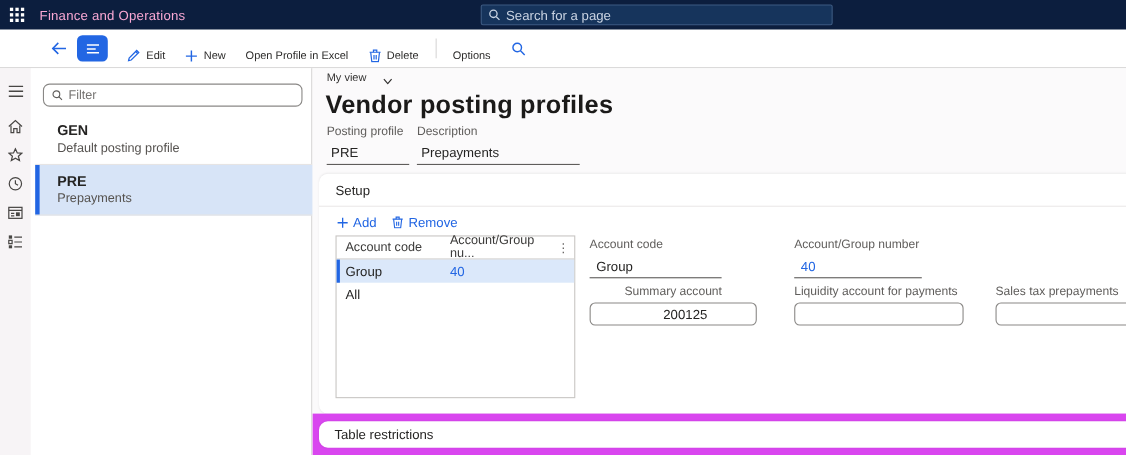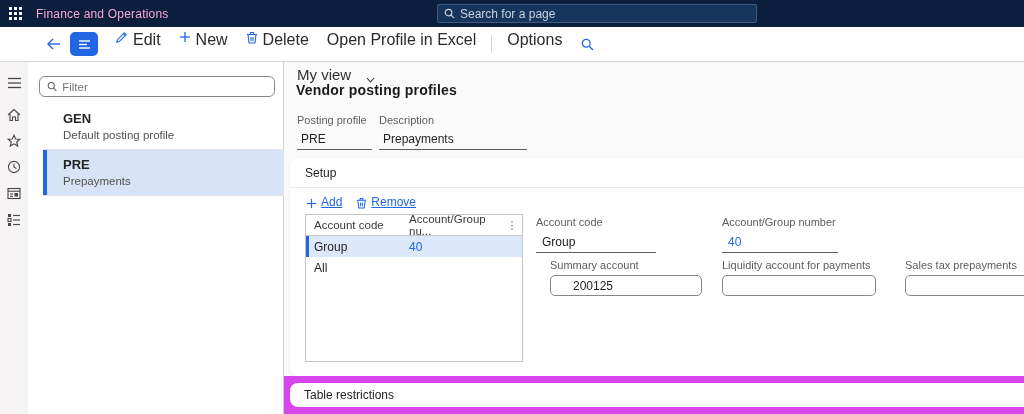--- a/index.html
+++ b/index.html
@@ -12,79 +12,79 @@
   .waffle-grid { display:grid; grid-template-columns:repeat(3,3px); grid-gap:2px; }
   .waffle-grid span { width:3px; height:3px; background:#fff; }
   .app-title { color:#f9a8d4; font-size:12px; margin-left:6px; letter-spacing:.2px; }
   .top-search { position:absolute; left:437px; top:4px; width:320px; height:19px; background:#16345c; border:1px solid #3d5a82; border-radius:2px; display:flex; align-items:center; padding:0 6px; color:#c9d3e2; }
   .top-search svg { flex:0 0 auto; }
   .top-search input { background:transparent; border:none; outline:none; color:#c9d3e2; font-size:12px; margin-left:5px; width:100%; font-family:"Liberation Sans",sans-serif; }
   .top-search input::placeholder { color:#c9d3e2; }
 
   
   .toolbar { position:absolute; left:0; top:27px; width:1024px; height:35px; background:#fff; border-bottom:1px solid #d8d6d6; display:flex; align-items:center; padding-left:40px; }
-  .tb-btn { display:flex; align-items:flex-start; gap:5px; font-size:16px; color:#2b2a29; padding:0 9px; height:26px; cursor:pointer; white-space:nowrap; }
+  .tb-btn { display:flex; align-items:flex-end; gap:5px; font-size:10px; color:#2b2a29; padding:0 9px; height:26px; cursor:pointer; white-space:nowrap; }
   .tb-btn svg { color:#2266e3; }
   .back-btn { color:#2266e3; padding:0 6px; margin-right:2px; cursor:pointer; display:flex; align-items:center; }
   .list-toggle { width:28px; height:24px; background:#2266e3; border-radius:5px; display:flex; align-items:center; justify-content:center; margin-right:8px; cursor:pointer; }
   .tb-divider { width:1px; height:18px; background:#d8d6d6; margin:0 6px; }
   .tb-search { padding:0 10px; cursor:pointer; display:flex; align-items:center; color:#2266e3; }
 
   
   .rail { position:absolute; left:0; top:62px; width:28px; height:352px; background:#f7f4f6; display:flex; flex-direction:column; align-items:center; padding-top:8px; }
   .rail-icon { width:28px; height:26px; display:flex; align-items:center; justify-content:center; color:#484644; cursor:pointer; margin-bottom:0; }
 
   
   .leftpanel { position:absolute; left:28px; top:62px; width:256px; height:352px; background:#fff; border-right:1px solid #cfcdcd; }
   .filter-box { position:absolute; left:11px; top:14px; width:236px; height:21px; border:1px solid #8a8886; border-radius:6px; display:flex; align-items:center; padding:4px 7px; color:#605e5c; background:#fff; }
   .filter-box input { border:none; outline:none; font-size:11.5px; margin-left:5px; width:100%; color:#323130; font-family:"Liberation Sans",sans-serif; }
   .filter-box input::placeholder { color:#767472; }
-  .plist { position:absolute; left:15px; top:42px; width:255px; }
+  .plist { position:absolute; left:4px; top:42px; width:255px; }
   .plist-item { position:relative; padding:7px 0 8px 20px; border-bottom:1px solid #e6e4e4; cursor:pointer; }
   .plist-item .code { font-size:13px; font-weight:bold; color:#252423; }
   .plist-item .desc { font-size:11.5px; color:#55524f; margin-top:3px; }
   .plist-item.selected { background:#d7e4f7; }
   .plist-item.selected::before { content:""; position:absolute; left:0; top:0; bottom:0; width:4px; background:#2266e3; }
 
   
   .main { position:absolute; left:284px; top:62px; width:740px; height:352px; background:#fbfafb; overflow:hidden; }
-  .myview { position:absolute; left:13px; top:4px; font-size:15px; color:#323130; display:flex; align-items:flex-end; gap:15px; cursor:pointer; }
-  .page-title { position:absolute; left:12px; top:20px; font-size:14px; font-weight:bold; color:#1b1a19; letter-spacing:.2px; }
+  .myview { position:absolute; left:13px; top:4px; font-size:10px; color:#323130; display:flex; align-items:flex-end; gap:15px; cursor:pointer; }
+  .page-title { position:absolute; left:12px; top:20px; font-size:23px; font-weight:bold; color:#1b1a19; letter-spacing:.2px; }
   .hdr-field { position:absolute; top:52px; }
   .hdr-field .lbl { font-size:11px; color:#605e5c; }
   .hdr-field .val { font-size:12px; color:#252423; border-bottom:1px solid #5f5d5b; padding:4px 0 3px 4px; margin-top:2px; }
   .hf1 { left:13px; width:75px; }
   .hf2 { left:95px; width:148px; }
 
   
   .card { position:absolute; left:6px; top:96px; width:740px; height:218px; background:#fff; border-radius:8px 0 0 8px; box-shadow:0 0 2px rgba(0,0,0,.08); }
   .card-hd { font-size:12px; color:#252423; padding:8px 0 7px 15px; border-bottom:1px solid #ebe9e9; cursor:pointer; }
   .actions { display:flex; align-items:center; gap:14px; padding:7px 0 4px 16px; }
-  .act-btn { display:flex; align-items:flex-end; gap:4px; color:#2266e3; font-size:12px; cursor:pointer;text-decoration:underline; }
+  .act-btn { display:flex; align-items:center; gap:4px; color:#2266e3; font-size:12px; cursor:pointer; }
 
   
   .grid { position:absolute; left:15px; top:56px; width:218px; height:148px; border:1px solid #c8c6c4; background:#fff; }
   .grid-hd { display:flex; height:21px; border-bottom:1px solid #c8c6c4; align-items:center; font-size:11.5px; color:#3b3a39; }
   .gc1 { width:103px; padding-left:8px; }
   .gc2 { width:95px; }
   .gdots { width:16px; color:#605e5c; font-size:11px; text-align:center; cursor:pointer; }
   .grow { display:flex; height:21px; align-items:center; font-size:12px; position:relative; cursor:pointer; }
   .grow.selected { background:#dbe8fa; }
   .grow.selected::before { content:""; position:absolute; left:0; top:0; bottom:0; width:3px; background:#2266e3; }
   .grow .num { color:#2266e3; }
 
   
   .dfield { position:absolute; }
   .dfield .lbl { font-size:11px; color:#605e5c; }
   .dfield .uval { font-size:12px; color:#252423; border-bottom:1px solid #5f5d5b; padding:4px 0 3px 6px; margin-top:3px; }
   .dfield .uval.link { color:#2266e3; }
   .dfield .boxval { font-size:12px; color:#252423; border:1px solid #8a8886; border-radius:5px; height:21px; margin-top:4px; padding:3px 0 0 22px; background:#fff; }
   .d1 { left:246px; top:58px;  width:120px; }
   .d2 { left:432px; top:58px;  width:116px; }
-  .d3 { left:260px; top:101px; width:152px; }
+  .d3 { left:246px; top:101px; width:152px;text-align:center; }
   .d4 { left:432px; top:101px; width:154px; }
   .d5 { left:615px; top:101px; width:130px; }
 
   
   .bottom-strip { position:absolute; left:0; top:314px; width:740px; height:38px; background:#d946ef; }
   .tr-bar { position:absolute; left:6px; top:7px; width:740px; height:24px; background:#fff; border-radius:8px 0 0 8px; box-shadow:0 0 2px rgba(0,0,0,.08); display:flex; align-items:center; padding-left:14px; font-size:12px; color:#252423; cursor:pointer; }
 </style>
 </head>
 <body>
 
@@ -132,33 +132,33 @@
         <line x1="9" y1="3" x2="11" y2="5"></line>
       </svg>
     <span>Edit</span>
   </div>
   <div class="tb-btn">
     <svg width="12" height="12" viewBox="0 0 12 12" fill="none" stroke="currentColor" stroke-width="1.3">
         <line x1="6" y1="1" x2="6" y2="11"></line>
         <line x1="1" y1="6" x2="11" y2="6"></line>
       </svg>
     <span>New</span>
+  </div>
+  <div class="tb-btn">
+    <span>Open Profile in Excel</span>
   </div>
   <div class="tb-btn">
     <svg width="12" height="13" viewBox="0 0 12 13" fill="none" stroke="currentColor" stroke-width="1.1">
         <path d="M2 3.5 L3 12 L9 12 L10 3.5"></path>
         <line x1="1" y1="3.5" x2="11" y2="3.5"></line>
         <path d="M4.5 3.5 V1.5 H7.5 V3.5"></path>
         <line x1="5" y1="6" x2="5" y2="10"></line>
         <line x1="7" y1="6" x2="7" y2="10"></line>
       </svg>
     <span>Delete</span>
-  </div>
-  <div class="tb-btn">
-    <span>Open Profile in Excel</span>
   </div>
   <div class="tb-divider"></div>
   <div class="tb-btn">
     <span>Options</span>
   </div>
   <div class="tb-search">
     <svg width="13" height="13" viewBox="0 0 13 13" fill="none" stroke="currentColor" stroke-width="1.3">
         <circle cx="5.2" cy="5.2" r="3.9"></circle>
         <line x1="8.2" y1="8.2" x2="12" y2="12"></line>
       </svg>

